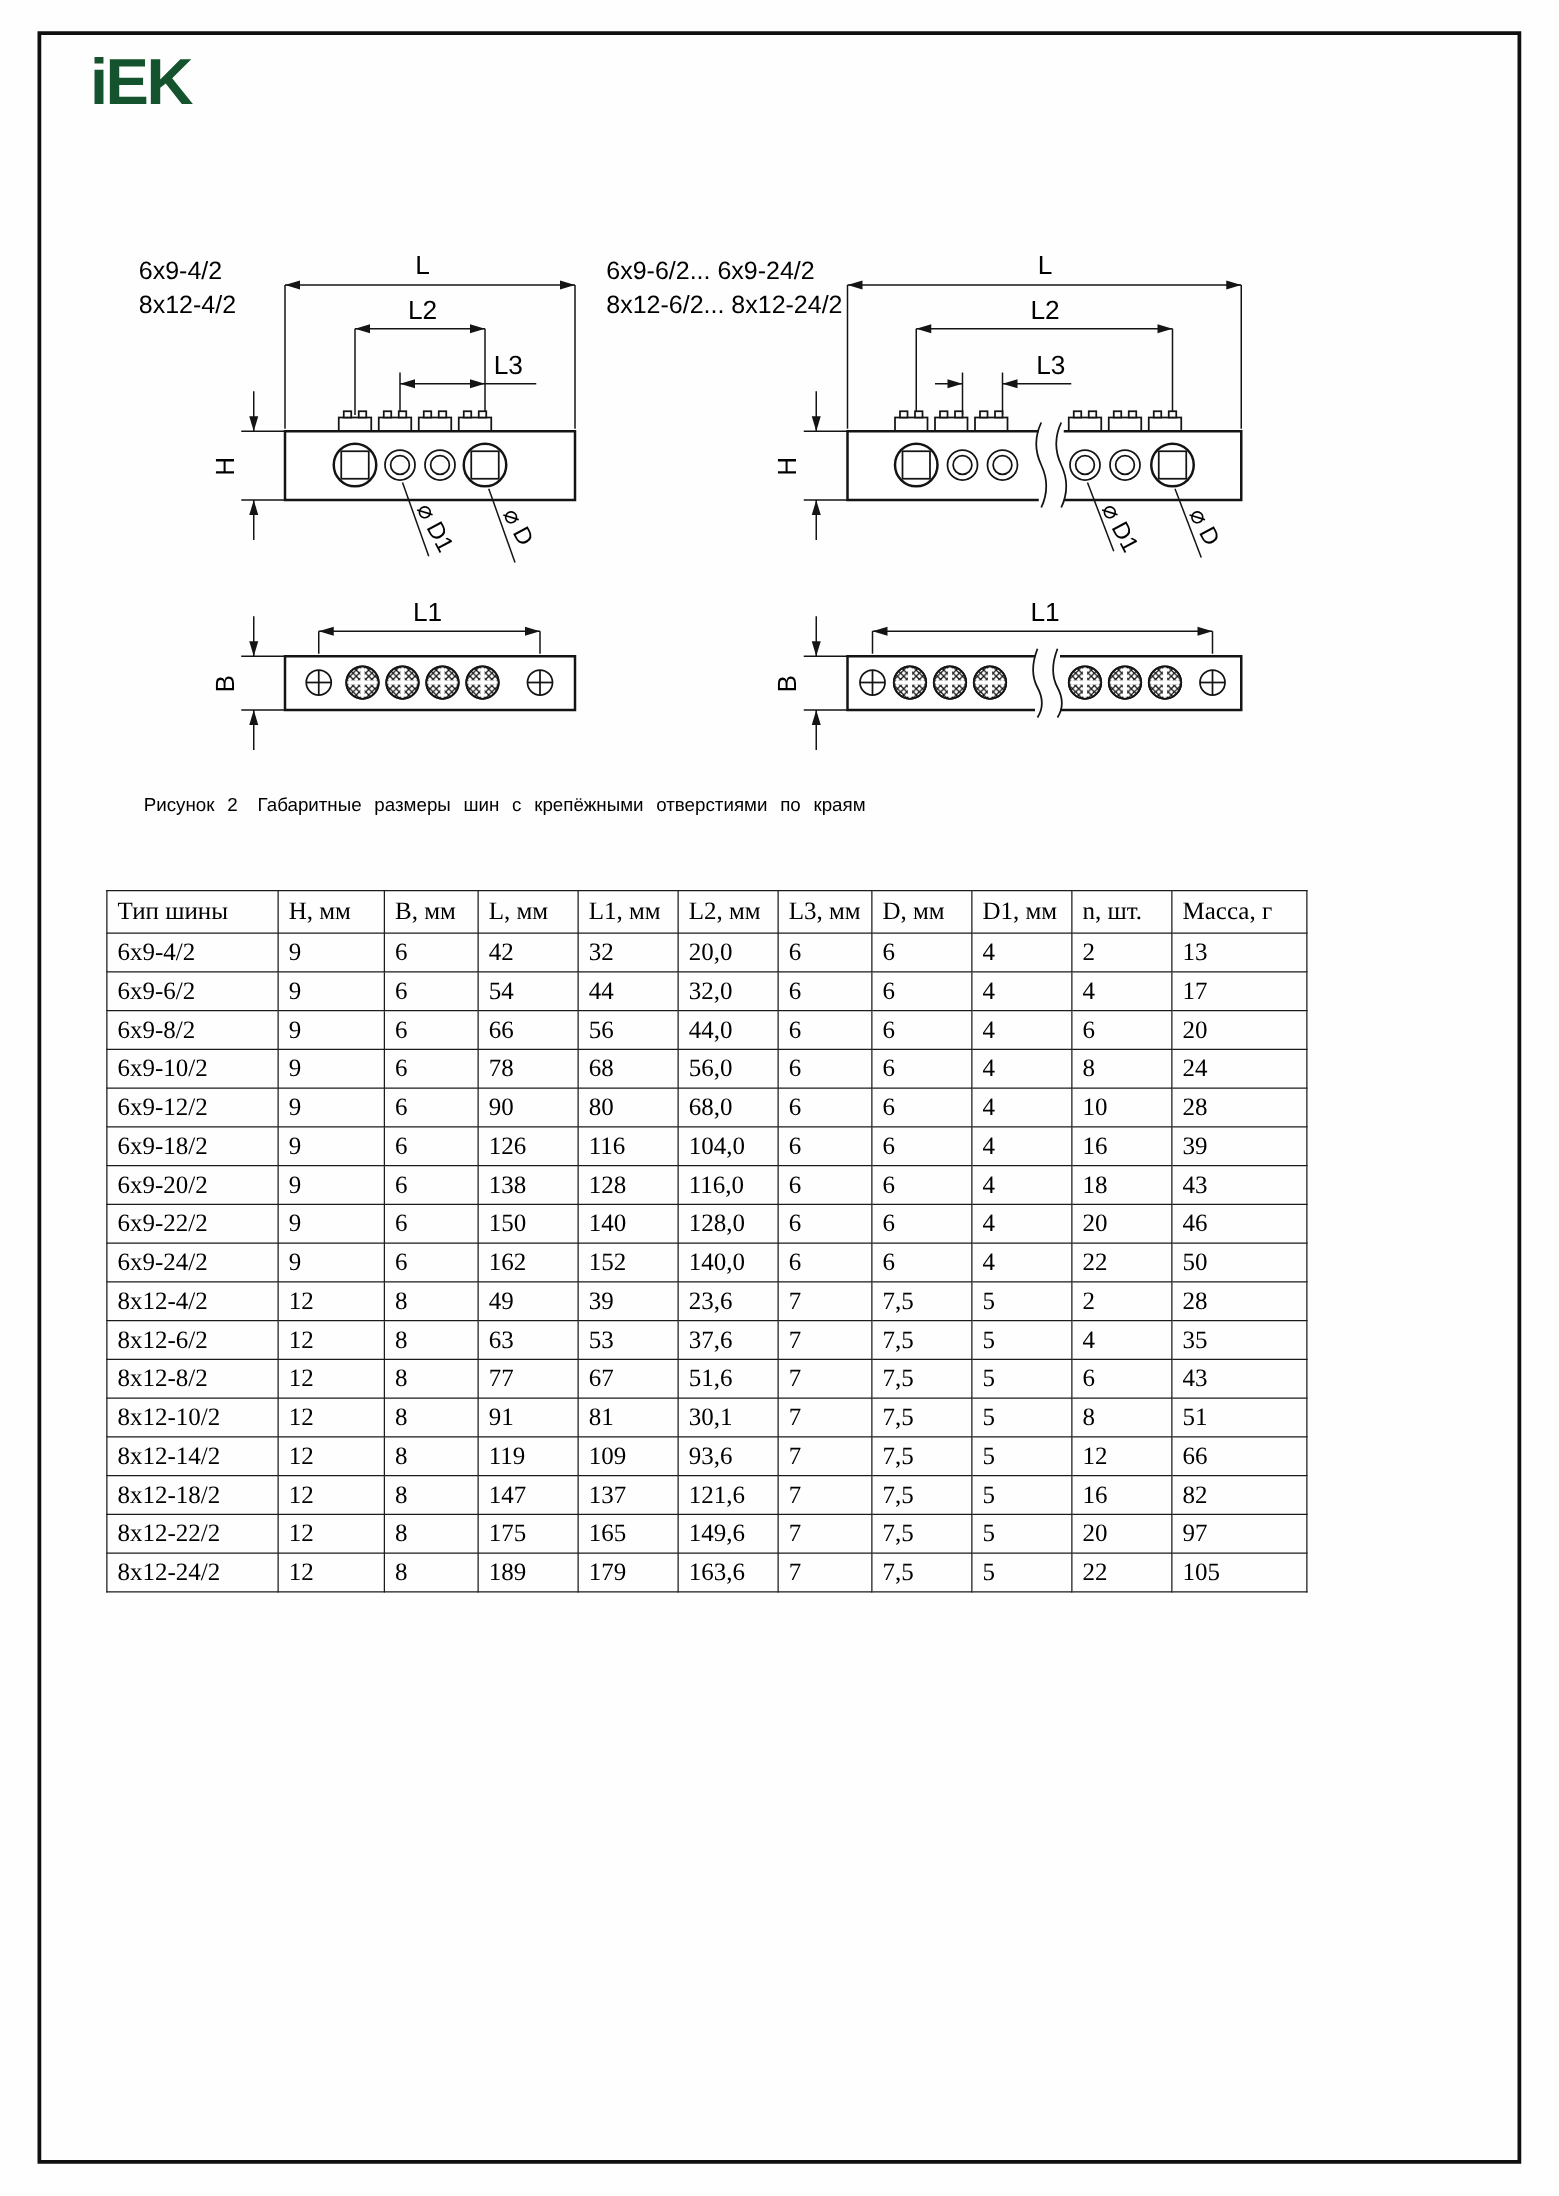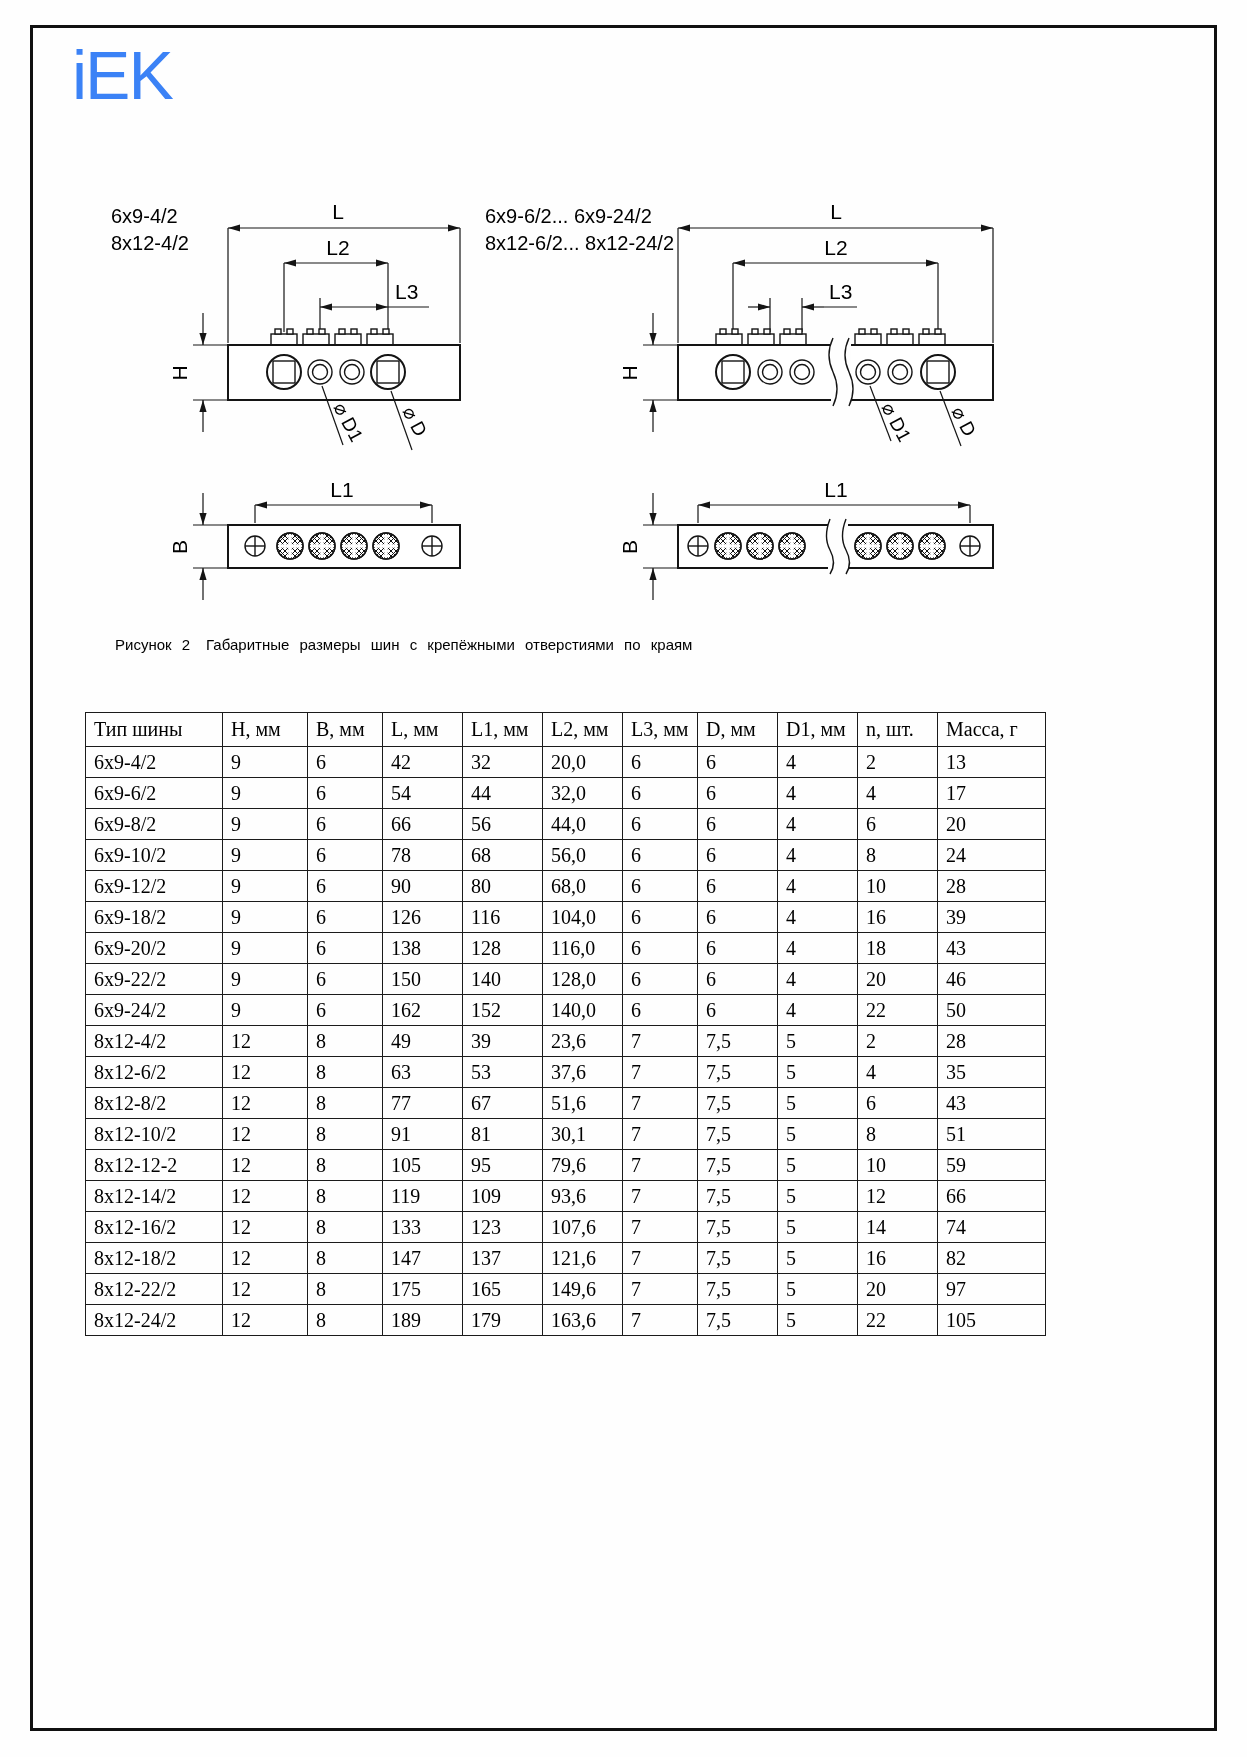--- a/index.html
+++ b/index.html
@@ -8,21 +8,21 @@
     position:relative; width:1247px; height:1757px; margin:0 auto;
     background:#fefefe; color:#000; overflow:hidden;
     font-family:"Liberation Sans", sans-serif;
   }
   .frame {
     position:absolute; left:30px; top:25px; width:1187px; height:1706px;
     border:3px solid #101010; pointer-events:none;
   }
   .logo {
     position:absolute; left:72px; top:36px;
-    font-size:68px; font-weight:400; letter-spacing:-2px; color:#3b82f6;
+    font-size:52px; font-weight:700; letter-spacing:-2px; color:#14532d;
   }
   svg.draw { position:absolute; overflow:visible; }
   #draw-left  { left:95px;  top:195px; }
   #draw-right { left:483px; top:195px; }
   .draw text { font-family:"Liberation Sans", sans-serif; fill:#000; font-size:21px; }
   .draw text.variant { font-size:20px; }
   .draw text.dlabel  { font-size:19px; }
   .draw .thick { stroke:#141414; stroke-width:2; }
   .draw .thin  { stroke:#141414; stroke-width:1.4; }
   .draw .dim   { stroke:#141414; stroke-width:1.2; }
@@ -483,59 +483,33 @@
           <td>91</td>
           <td>81</td>
           <td>30,1</td>
           <td>7</td>
           <td>7,5</td>
           <td>5</td>
           <td>8</td>
           <td>51</td>
         </tr>
         <tr>
-          <td>8х12-12-2</td>
-          <td>12</td>
-          <td>8</td>
-          <td>105</td>
-          <td>95</td>
-          <td>79,6</td>
-          <td>7</td>
-          <td>7,5</td>
-          <td>5</td>
-          <td>10</td>
-          <td>59</td>
-        </tr>
-        <tr>
           <td>8х12-14/2</td>
           <td>12</td>
           <td>8</td>
           <td>119</td>
           <td>109</td>
           <td>93,6</td>
           <td>7</td>
           <td>7,5</td>
           <td>5</td>
           <td>12</td>
           <td>66</td>
         </tr>
         <tr>
-          <td>8х12-16/2</td>
-          <td>12</td>
-          <td>8</td>
-          <td>133</td>
-          <td>123</td>
-          <td>107,6</td>
-          <td>7</td>
-          <td>7,5</td>
-          <td>5</td>
-          <td>14</td>
-          <td>74</td>
-        </tr>
-        <tr>
           <td>8х12-18/2</td>
           <td>12</td>
           <td>8</td>
           <td>147</td>
           <td>137</td>
           <td>121,6</td>
           <td>7</td>
           <td>7,5</td>
           <td>5</td>
           <td>16</td>

